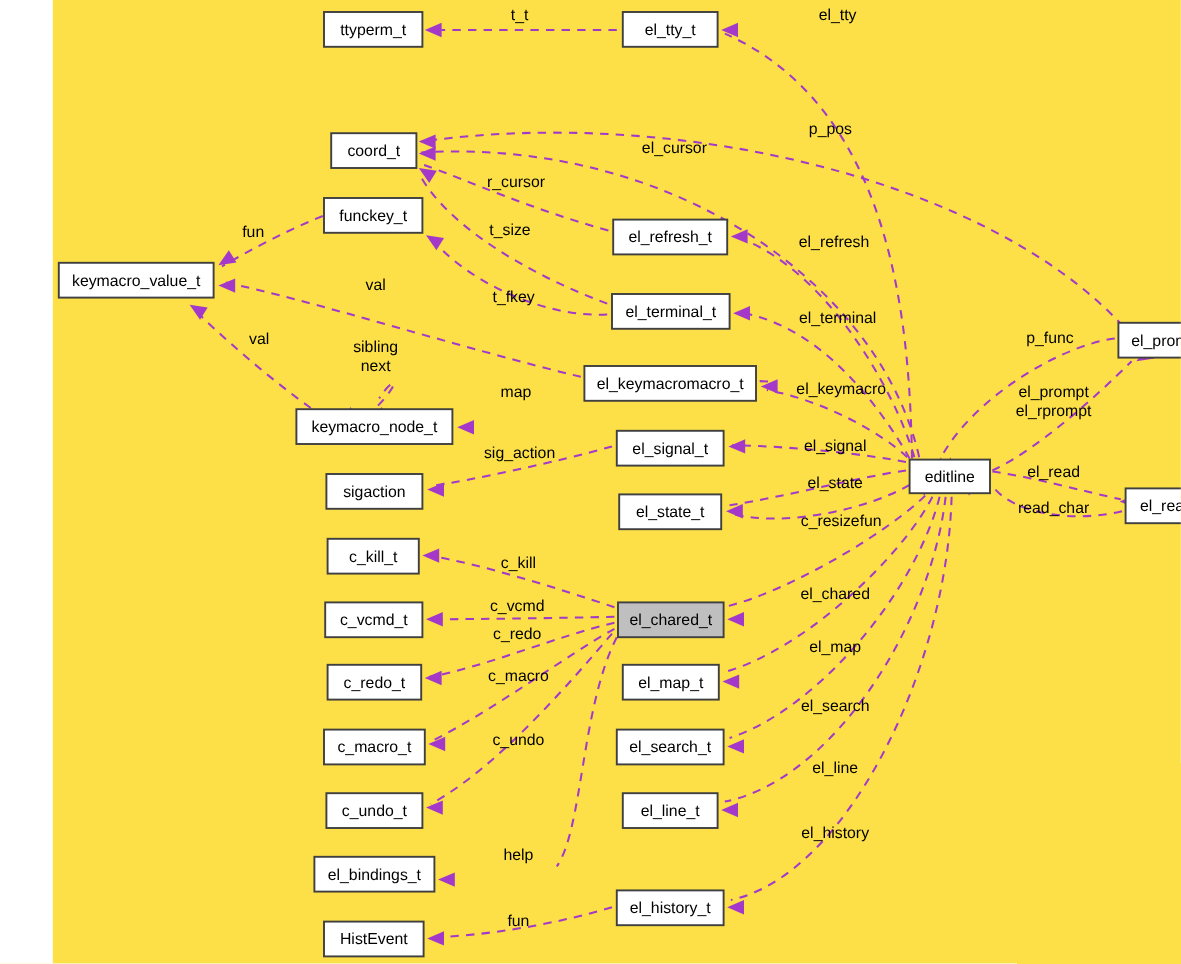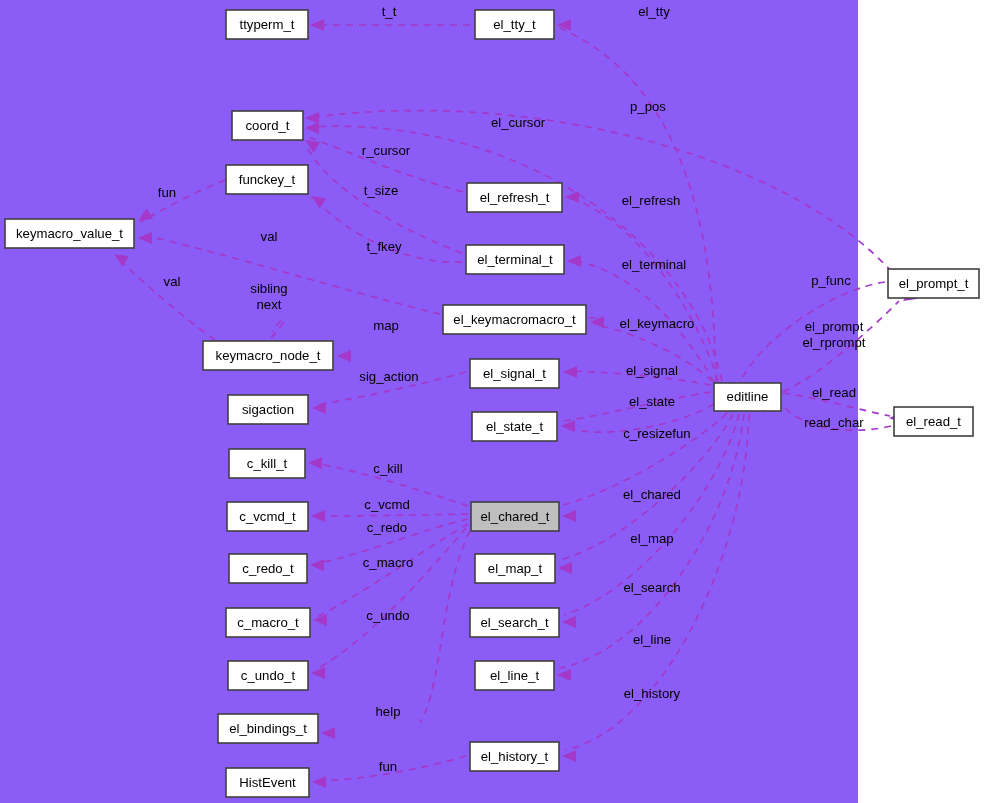--- a/index.html
+++ b/index.html
@@ -8,23 +8,24 @@
     background: #ffffff;
   }
   body {
     width: 984px;
     height: 803px;
     font-family: "Liberation Sans", sans-serif;
     overflow: hidden;
   }
   #diagram-root {
     position: relative;
-    width: 858px;
+    width: 941px;
     height: 803px;
-    background: #8b5cf6;
+    background: #fde047;
+    margin-left: 44px;
   }
   svg#graph {
     position: absolute;
     left: 0;
     top: 0;
     width: 984px;
     height: 803px;
     display: block;
   }
   .node-box {

